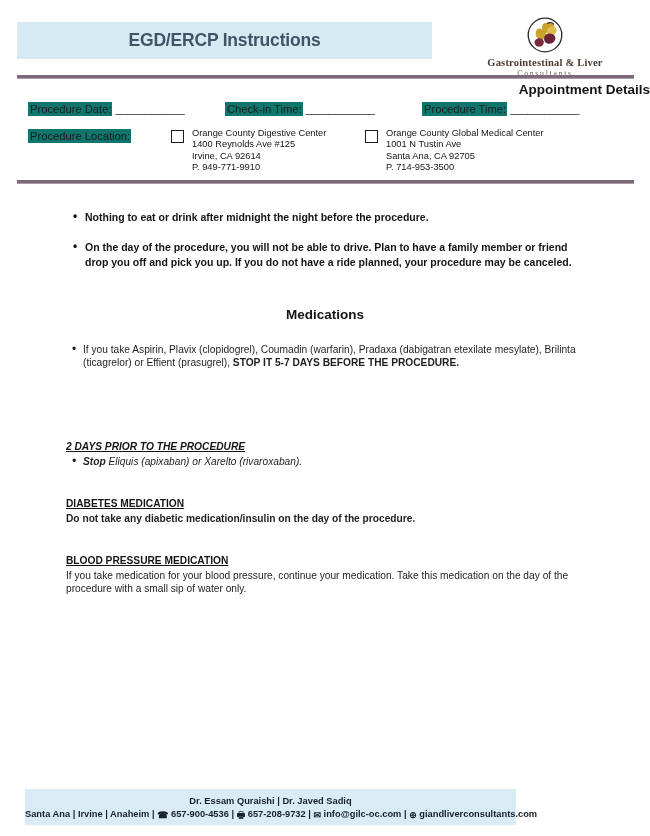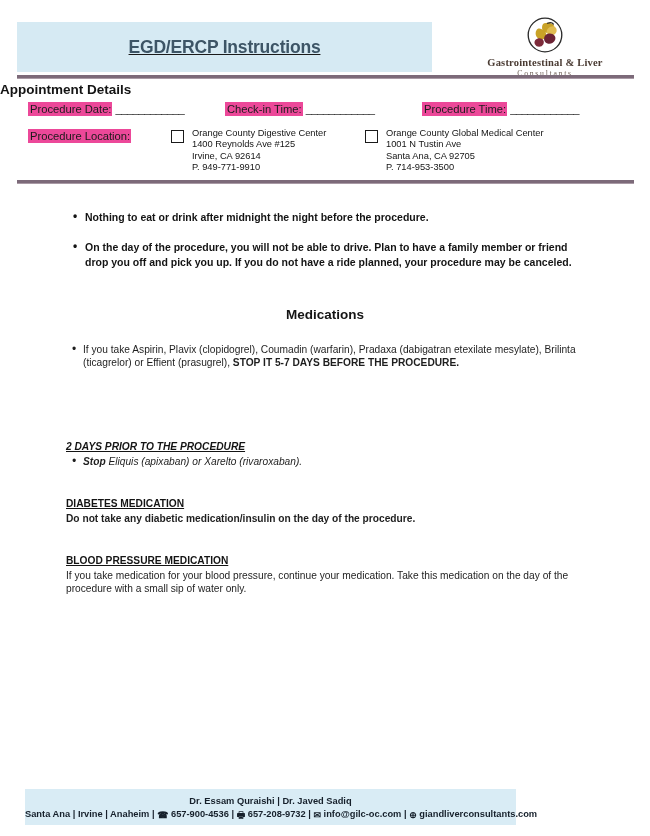--- a/index.html
+++ b/index.html
@@ -28,26 +28,25 @@
     top: 22px;
     left: 0;
     width: 650px;
     height: 50px;
   }
   .title-box {
     position: absolute;
     left: 17px;
     top: 0;
     width: 415px;
-    height: 50px;
+    height: 37px;
     background: #d6eaf3;
     display: flex;
     align-items: center;
     justify-content: center;
-    text-decoration: underline;
   }
   .title-box .title-text {
     font-size: 17.5px;
     font-weight: bold;
     color: #3d5566;
     letter-spacing: -0.2px;
   }
   .logo-block {
     position: absolute;
     left: 455px;
@@ -90,36 +89,36 @@
   }
   .divider.top { top: 75px; }
   .divider.bottom { top: 180px; }
 
   
   .appt-title {
     position: absolute;
     top: 82px;
     left: 0;
     width: 650px;
-    text-align: left;
+    text-align: right;
     font-size: 13.5px;
     font-weight: bold;
     color: #141414;
   }
   .appt-line1 {
     position: absolute;
     top: 103px;
     left: 28px;
     width: 605px;
     font-size: 11.2px;
     color: #1c1c1c;
     white-space: nowrap;
   }
   .hl {
-    background: #ec4899;
+    background: #0f766e;
     padding: 1px 1px 1px 2px;
   }
   .blank-line {
     letter-spacing: -0.5px;
     color: #1c1c1c;
   }
   .field-date { position: absolute; left: 0; }
   .field-checkin { position: absolute; left: 197px; }
   .field-proctime { position: absolute; left: 394px; }
 

